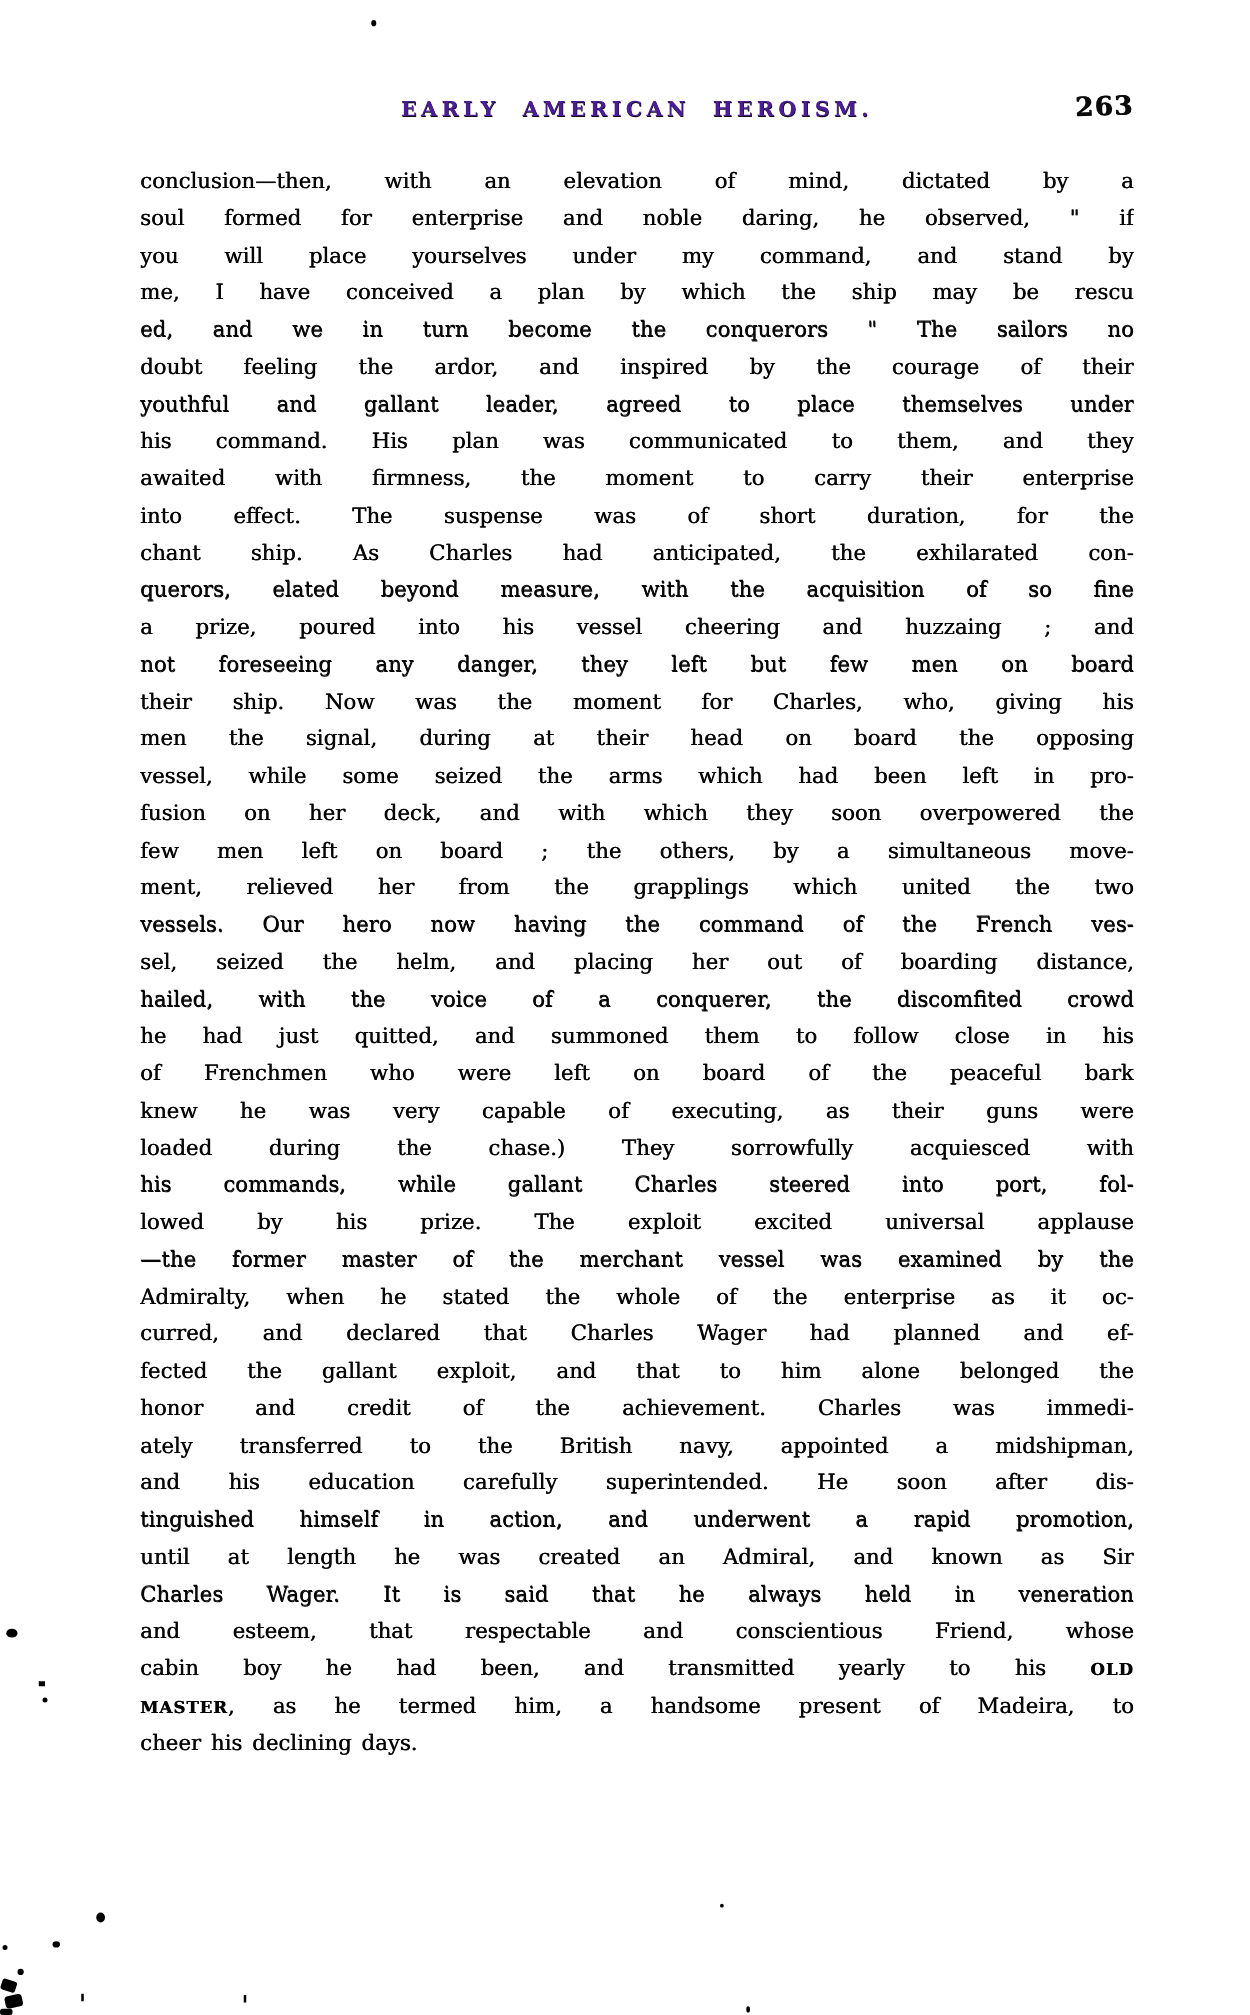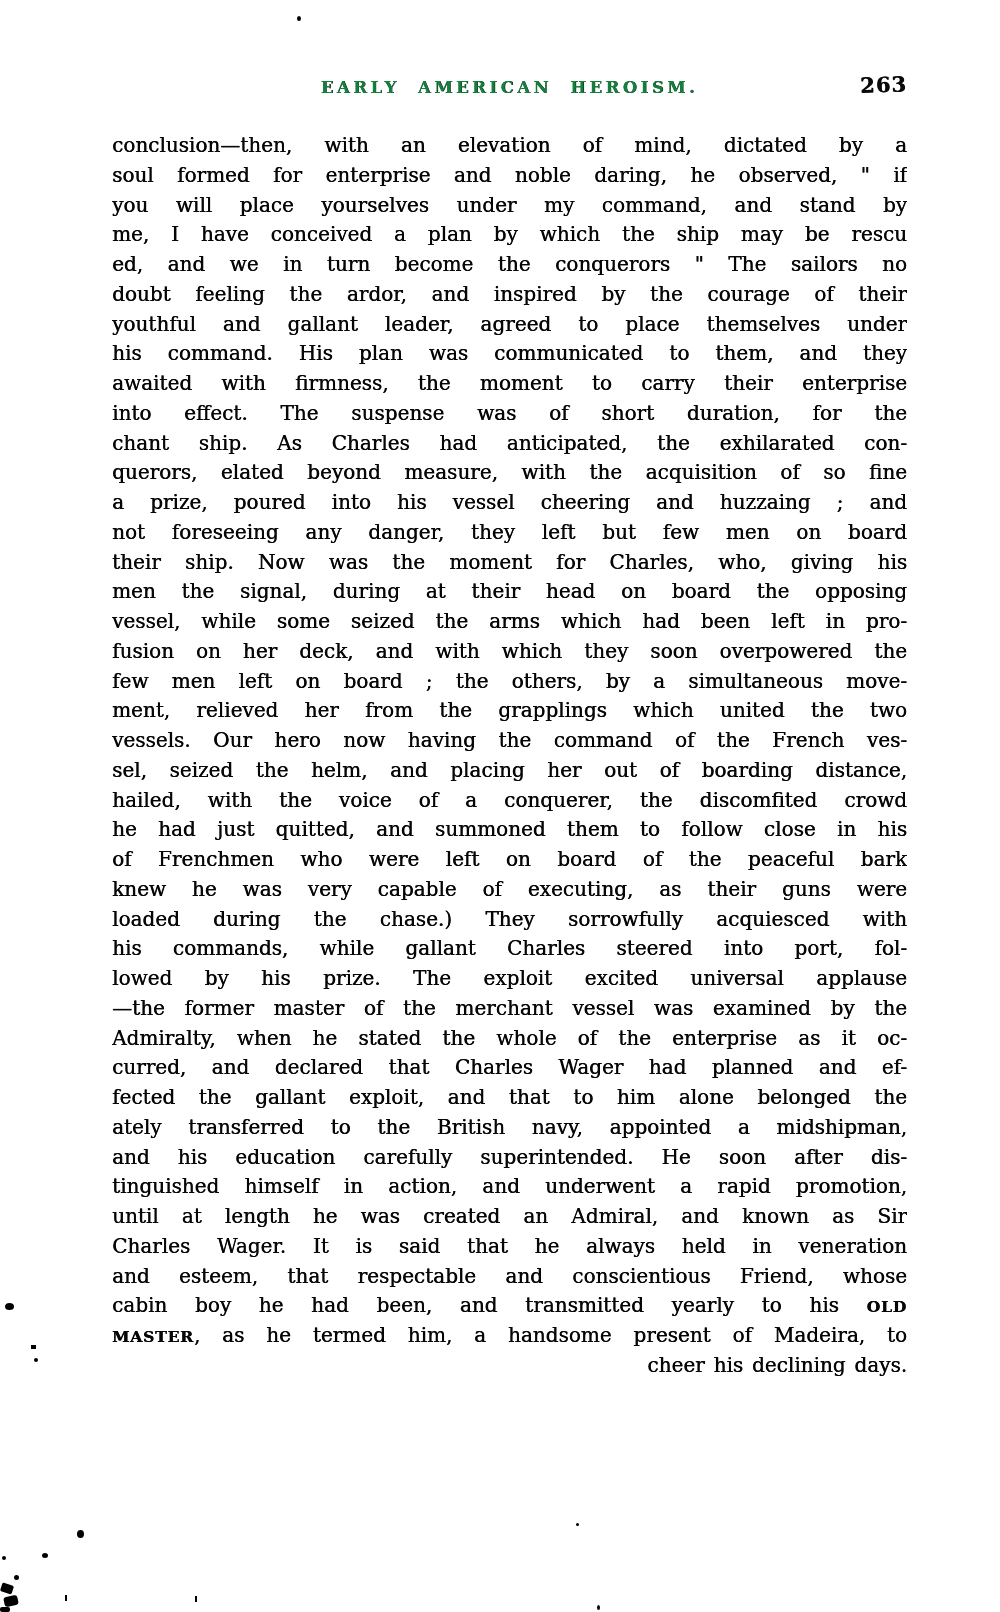--- a/index.html
+++ b/index.html
@@ -24,59 +24,59 @@
     width: 795px;
     height: 26px;
   }
   .header-title {
     display: block;
     text-align: center;
     font-size: 16.5px;
     font-weight: bold;
     letter-spacing: 3.5px;
     word-spacing: 9px;
-    color: #15803d;
+    color: #4c1d95;
     text-shadow: 0.4px 0.2px 0 #0a0a0a;
   }
   .page-number {
     position: absolute;
     top: -6px;
     right: 0;
     font-size: 21px;
     font-weight: bold;
     letter-spacing: 1px;
     color: #0a0a0a;
     transform: rotate(-2deg);
     text-shadow: 0.5px 0.3px 0 #0a0a0a;
   }
   
   .text-block {
     position: absolute;
     top: 131px;
     left: 112px;
     width: 795px;
-    font-size: 20px;
+    font-size: 17px;
     line-height: 29.75px;
     word-spacing: 2.5px;
     text-shadow: 0.4px 0.2px 0 #060606;
   }
   .line {
     height: 29.75px;
     overflow: hidden;
     text-align: justify;
     white-space: normal;
   }
   .line::after {
     content: "";
     display: inline-block;
     width: 100%;
     height: 0;
   }
   .line.last {
-    text-align: right;
+    text-align: left;
   }
   .line.last::after {
     content: none;
   }
   .sc {
     font-size: 0.78em;
     letter-spacing: 0.8px;
     font-weight: bold;
   }
   
@@ -124,20 +124,21 @@
       <div class="line">he had just quitted, and summoned them to follow close in his</div>
       <div class="line">of Frenchmen who were left on board of the peaceful bark</div>
       <div class="line">knew he was very capable of executing, as their guns were</div>
       <div class="line">loaded during the chase.)  They sorrowfully acquiesced with</div>
       <div class="line">his commands, while gallant Charles steered into port, fol-</div>
       <div class="line">lowed by his prize.  The exploit excited universal applause</div>
       <div class="line">—the former master of the merchant vessel was examined by the</div>
       <div class="line">Admiralty, when he stated the whole of the enterprise as it oc-</div>
       <div class="line">curred, and declared that Charles Wager had planned and ef-</div>
       <div class="line">fected the gallant exploit, and that to him alone belonged the</div>
+      <div class="line">honor and credit of the achievement.  Charles was immedi-</div>
       <div class="line">ately transferred to the British navy, appointed a midshipman,</div>
       <div class="line">and his education carefully superintended.  He soon after dis-</div>
       <div class="line">tinguished himself in action, and underwent a rapid promotion,</div>
       <div class="line">until at length he was created an Admiral, and known as Sir</div>
       <div class="line">Charles Wager.  It is said that he always held in veneration</div>
       <div class="line">and esteem, that respectable and conscientious Friend, whose</div>
       <div class="line">cabin boy he had been, and transmitted yearly to his <span class="sc">OLD</span></div>
       <div class="line"><span class="sc">MASTER</span>, as he termed him, a handsome present of Madeira, to</div>
       <div class="line last">cheer his declining days.</div>
     </div>

